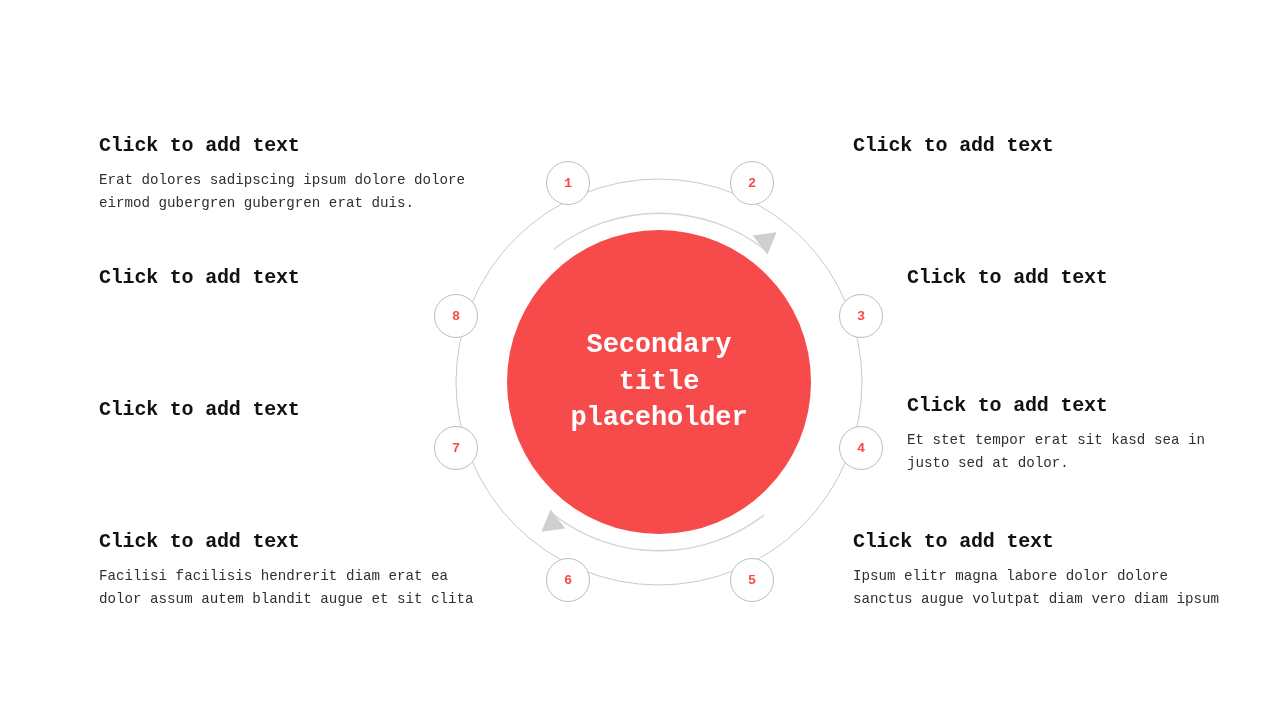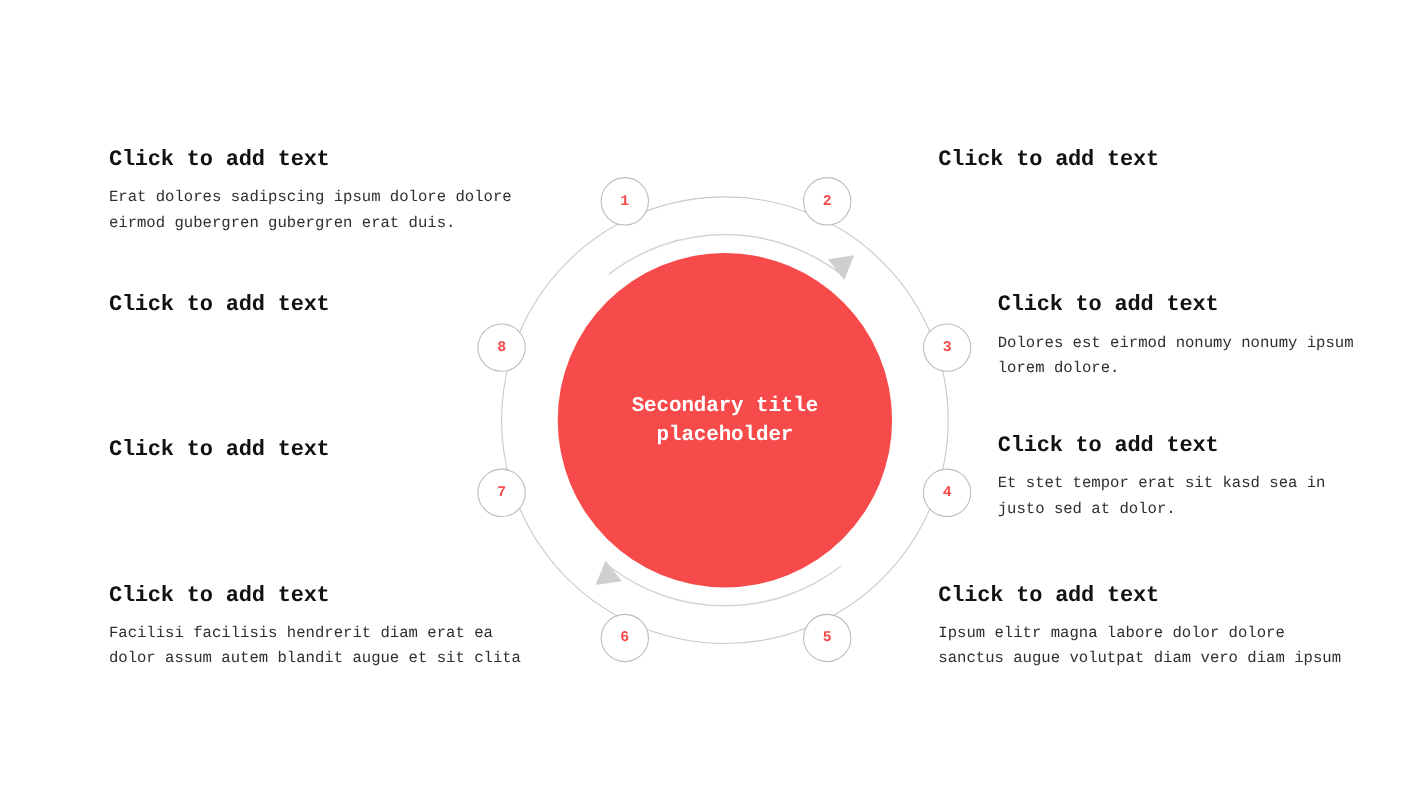--- a/index.html
+++ b/index.html
@@ -74,21 +74,21 @@
     width: 304px;
     height: 304px;
     border-radius: 50%;
     background: #f74b4b;
     display: flex;
     align-items: center;
     justify-content: center;
   }
   .hub-title {
     color: #ffffff;
-    font-size: 19px;
+    font-size: 27px;
     font-weight: bold;
     line-height: 1.37;
     text-align: center;
     width: 210px;
     letter-spacing: -0.1px;
   }
 
   .node {
     position: absolute;
     width: 44px;
@@ -129,21 +129,20 @@
     <div class="block-title">Click to add text</div>
     <div class="block-body">Facilisi facilisis hendrerit diam erat ea dolor assum autem blandit augue et sit clita ipsum.</div>
   </div>
 
   <div class="text-block" id="block-2">
     <div class="block-title">Click to add text</div>
   </div>
 
   <div class="text-block" id="block-3">
     <div class="block-title">Click to add text</div>
-    <div class="block-body">Dolores est eirmod nonumy nonumy ipsum lorem dolore.</div>
   </div>
 
   <div class="text-block" id="block-4">
     <div class="block-title">Click to add text</div>
     <div class="block-body">Et stet tempor erat sit kasd sea in justo sed at dolor.</div>
   </div>
 
   <div class="text-block" id="block-5">
     <div class="block-title">Click to add text</div>
     <div class="block-body">Ipsum elitr magna labore dolor dolore sanctus augue volutpat diam vero diam ipsum suscipit.</div>

